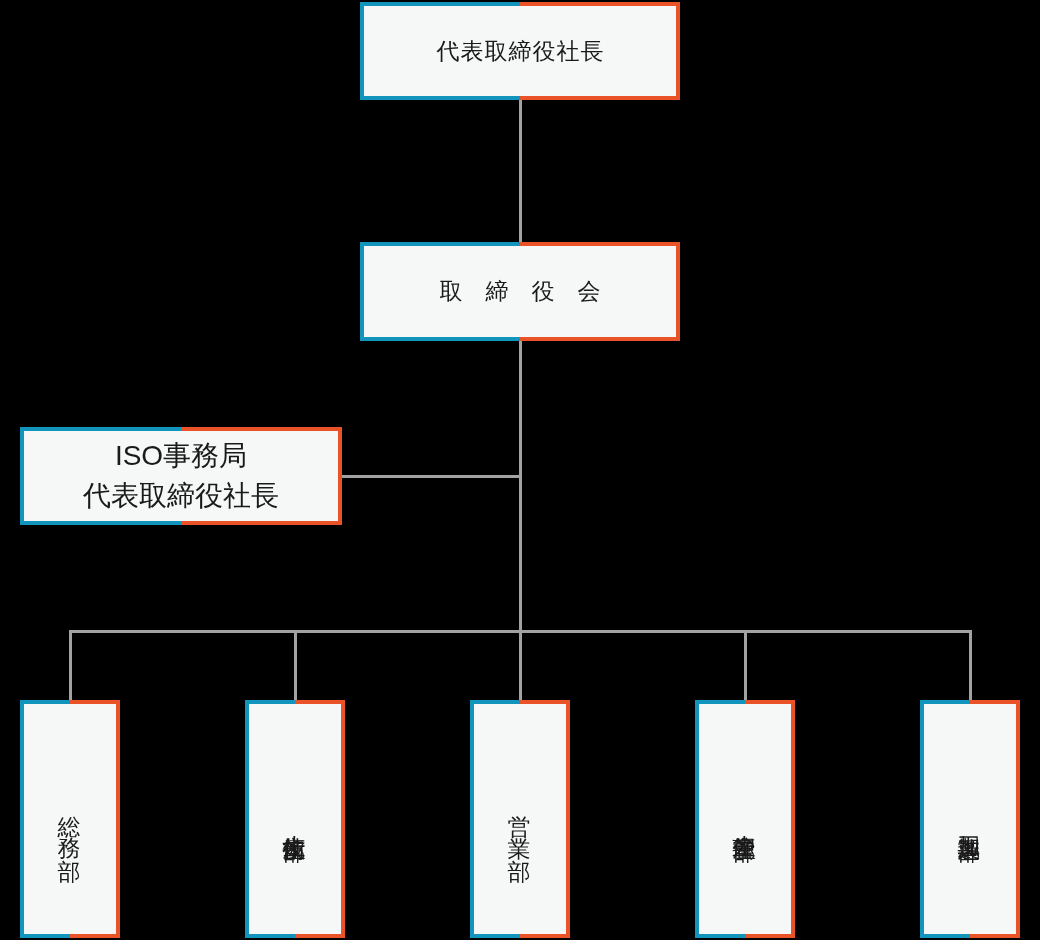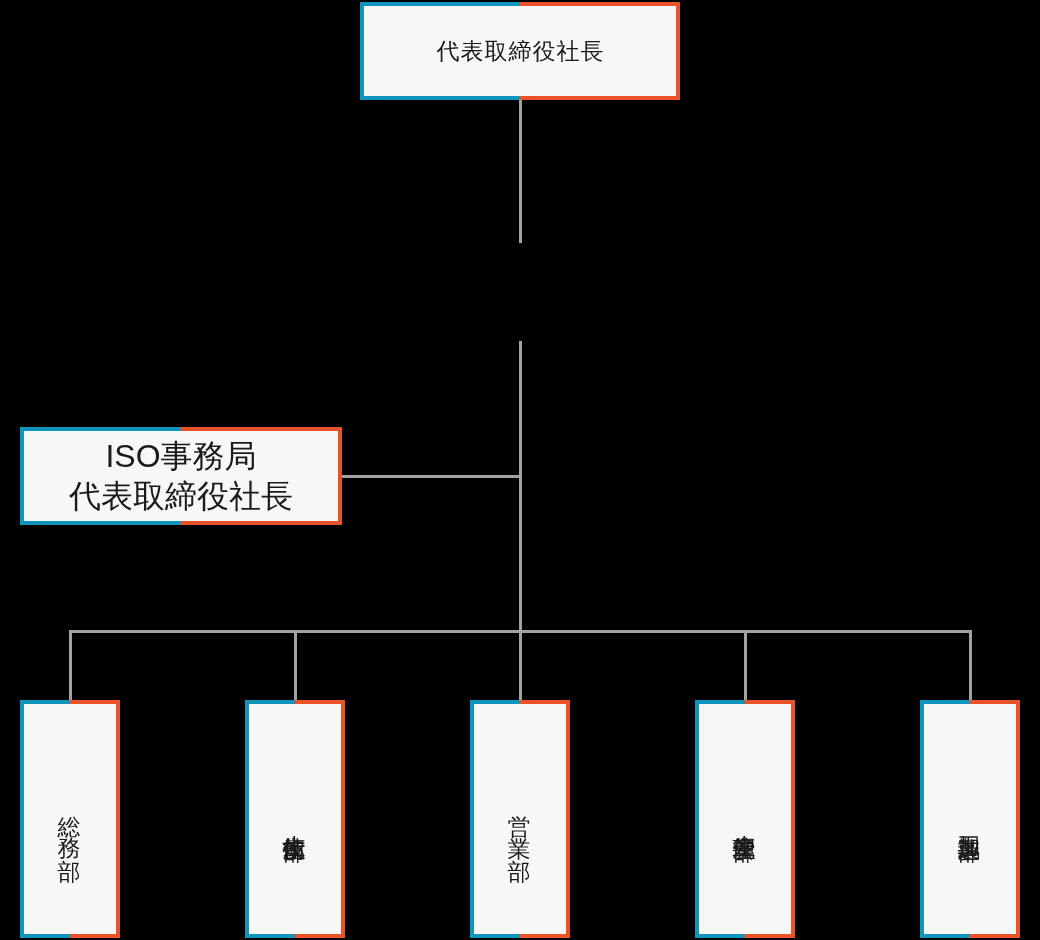--- a/index.html
+++ b/index.html
@@ -44,21 +44,21 @@
     white-space: nowrap;
     text-align: center;
   }
   
   .label.spaced-h {
     letter-spacing: 1em;
     margin-right: -1em;
   }
   
   .label.two-line {
-    font-size: 32px;
+    font-size: 28px;
     line-height: 40px;
     letter-spacing: 0;
     margin-right: 0;
   }
   .label.two-line span { display: block; }
   
   .label.vert {
     writing-mode: vertical-rl;
     letter-spacing: 1px;
     margin-right: 0;
@@ -81,20 +81,23 @@
   <div class="line" style="left:68.5px; top:630px; width:3px; height:70px;"></div>
   <div class="line" style="left:293.5px; top:630px; width:3px; height:70px;"></div>
   <div class="line" style="left:518.5px; top:630px; width:3px; height:70px;"></div>
   <div class="line" style="left:743.5px; top:630px; width:3px; height:70px;"></div>
   <div class="line" style="left:968.5px; top:630px; width:3px; height:70px;"></div>
 
   <div class="node" style="left:360px; top:2px; width:320px; height:98px;">
     <span class="label">代表取締役社長</span>
   </div>
 
+  <div class="node" style="left:360px; top:242px; width:320px; height:99px;">
+    <span class="label spaced-h">取締役会</span>
+  </div>
 
   <div class="node" style="left:20px; top:427px; width:322px; height:98px;">
     <span class="label two-line">
       <span>ISO事務局</span>
       <span>代表取締役社長</span>
     </span>
   </div>
 
   <div class="node" style="left:20px; top:700px; width:100px; height:238px;">
     <span class="label vert spaced-v">総務部</span>

